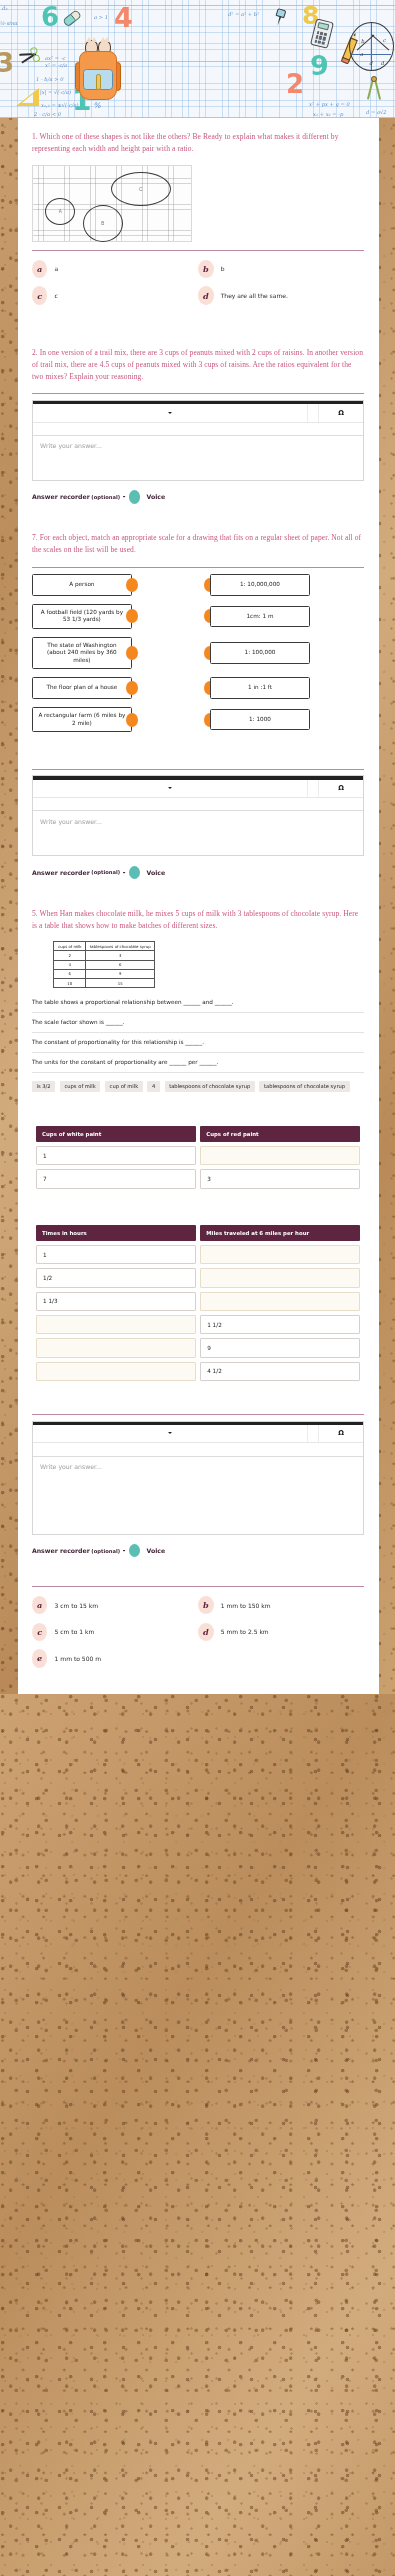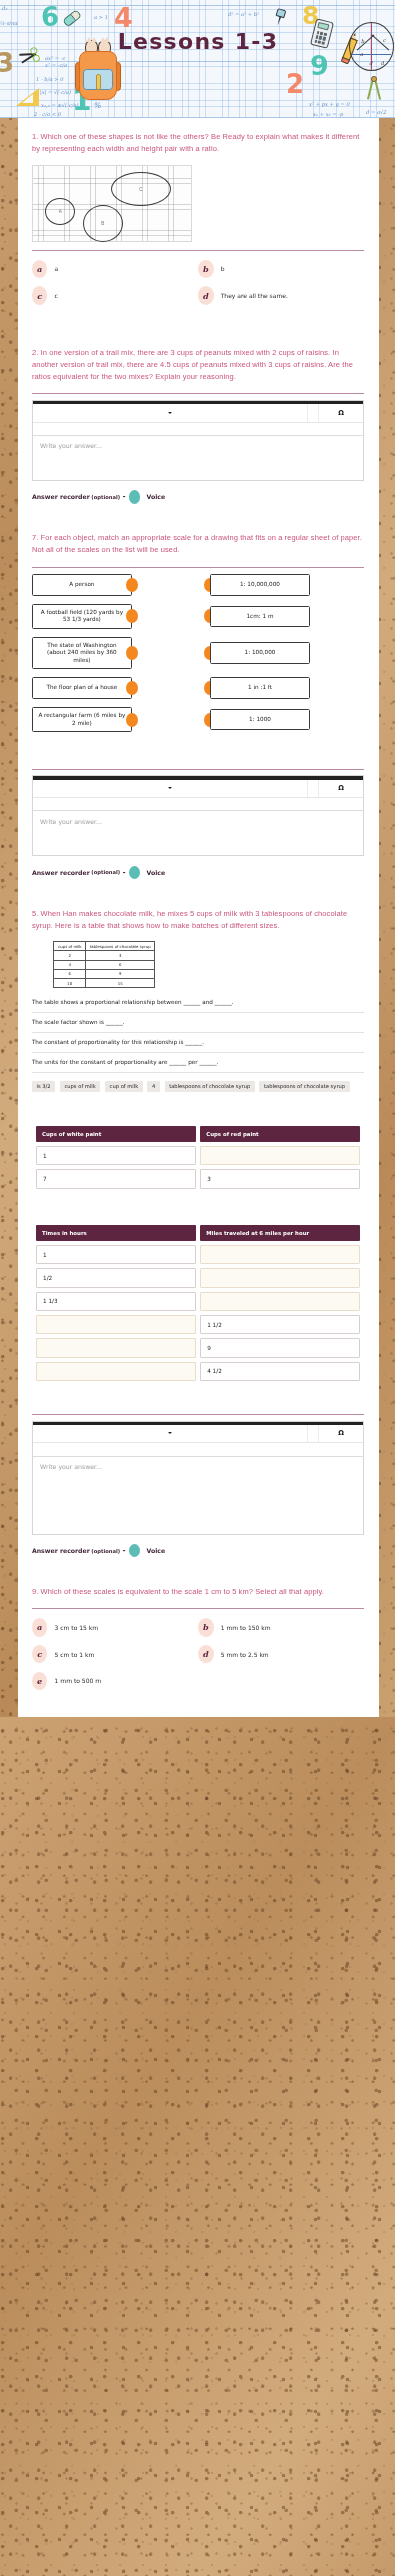--- a/index.html
+++ b/index.html
@@ -159,21 +159,21 @@
     width: 361px;
     margin: 0 auto;
     background: #ffffff;
     padding: 0 0 13.4px 0;
     position: relative;
   }
   .sheet-inner { padding: 0 14.4px; }
 
   .q-text {
     color: #c9557f;
-    font-family: Liberation Sans, sans-serif;
+    font-family: Liberation Serif, serif;
     font-size: 7.5px;
     line-height: 12px;
     padding: 13.4px 0 2.1px 0;
     letter-spacing: 0.1px;
   }
   .q-text.tight { padding-top: 8.2px; }
 
   .hr { height: 0.5px; background: #b98aa2; margin: 8.2px 0 0 0; }
 
   
@@ -378,21 +378,20 @@
     <div class="chord" style="left:5.2px; top:20.6px; width:23px; transform:rotate(-42deg);"></div>
     <div class="chord" style="left:19.6px; top:20.6px; width:23px; transform:rotate(42deg);"></div>
     <span style="left:12.4px;top:16.5px;">b</span>
     <span style="left:34px;top:15.5px;">c</span>
     <span style="left:11.3px;top:29px;">a</span>
     <span style="left:20.6px;top:38px;">d</span>
     <span style="left:32px;top:38px;">d</span>
   </div>
 
   <div class="banner-title">
-    <span class="l2">Lessons 1-3</span>
   </div>
 </div>
 
 <div class="sheet">
 <div class="sheet-inner">
 
   <div class="q-text">1. Which one of these shapes is not like the others? Be Ready to explain what makes it different by representing each width and height pair with a ratio.</div>
 
   <div class="figure-grid">
     <div class="blob" style="left:12.4px; top:32px; width:30px; height:27px;">
@@ -656,21 +655,20 @@
   <div class="recorder">
     <span class="lbl">Answer recorder</span>
     <span class="opt">(optional)</span>
     <span class="dash">-</span>
     <span class="mic"></span>
     <span class="voice">Voice</span>
   </div>
 
   <div class="spacer-lg"></div>
 
-  <div class="q-text tight">9. Which of these scales is equivalent to the scale 1 cm to 5 km? Select all that apply.</div>
   <div class="hr"></div>
 
   <div class="choices">
     <div class="choice">
       <div class="bub">a</div>
       <div class="txt">3 cm to 15 km</div>
     </div>
     <div class="choice">
       <div class="bub">b</div>
       <div class="txt">1 mm to 150 km</div>

